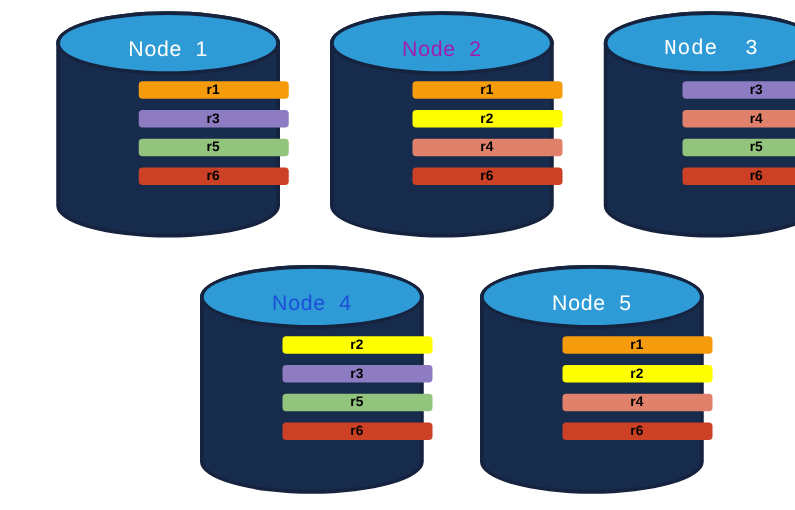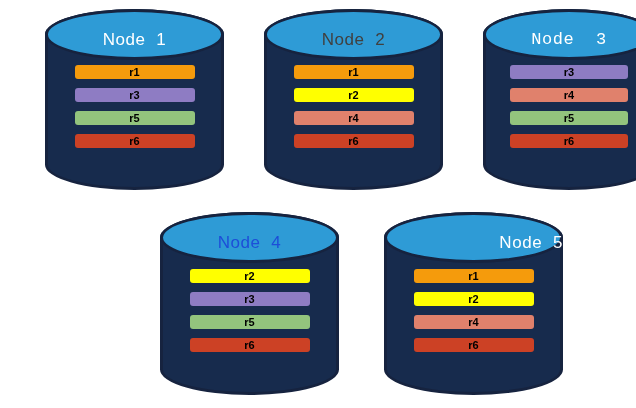--- a/index.html
+++ b/index.html
@@ -57,20 +57,21 @@
   }
 
   
   .replica-stack {
     position: absolute;
     z-index: 4;
     left: 0;
     width: 100%;
     display: flex;
     flex-direction: column;
+    padding-left: 36px;
   }
   .replica-row {
     display: flex;
     justify-content: center;
   }
   .replica-bar {
     box-sizing: border-box;
     border-radius: 3px;
     text-align: center;
     color: #000000;
@@ -99,21 +100,21 @@
           <div class="replica-bar" style="background: rgb(147, 196, 125); color: rgb(0, 0, 0); width: 120px;">r5</div>
         </div>
         <div class="replica-row">
           <div class="replica-bar" style="background: rgb(204, 65, 37); color: rgb(0, 0, 0); width: 120px;">r6</div>
         </div>
       </div>
     </div>
     <div class="node" style="left: 228px; top: 9px; width: 179px; height: 181px;">
       <div class="cyl-body" style="background: rgb(23, 43, 77); border-color: rgb(22, 35, 63);"></div>
       <div class="cyl-top" style="background: rgb(46, 155, 214); border-color: rgb(22, 35, 63);"></div>
-      <div class="node-label" style="color: #404040; top: 21px;">Node  2</div>
+      <div class="node-label" style="color: #a21caf; top: 21px;">Node  2</div>
       <div class="replica-stack" style="top: 56px; gap: 9px;">
         <div class="replica-row">
           <div class="replica-bar" style="background: rgb(245, 155, 12); color: rgb(0, 0, 0); width: 120px;">r1</div>
         </div>
         <div class="replica-row">
           <div class="replica-bar" style="background: rgb(255, 255, 0); color: rgb(0, 0, 0); width: 120px;">r2</div>
         </div>
         <div class="replica-row">
           <div class="replica-bar" style="background: rgb(224, 129, 108); color: rgb(0, 0, 0); width: 120px;">r4</div>
         </div>
@@ -156,21 +157,21 @@
           <div class="replica-bar" style="background: rgb(147, 196, 125); color: rgb(0, 0, 0); width: 120px;">r5</div>
         </div>
         <div class="replica-row">
           <div class="replica-bar" style="background: rgb(204, 65, 37); color: rgb(0, 0, 0); width: 120px;">r6</div>
         </div>
       </div>
     </div>
     <div class="node" style="left: 348px; top: 212px; width: 179px; height: 183px;">
       <div class="cyl-body" style="background: rgb(23, 43, 77); border-color: rgb(22, 35, 63);"></div>
       <div class="cyl-top" style="background: rgb(46, 155, 214); border-color: rgb(22, 35, 63);"></div>
-      <div class="node-label" style="color: rgb(255, 255, 255); top: 21px; text-align: right;">Node  5</div>
+      <div class="node-label" style="color: rgb(255, 255, 255); top: 21px;">Node  5</div>
       <div class="replica-stack" style="top: 57px; gap: 9px;">
         <div class="replica-row">
           <div class="replica-bar" style="background: rgb(245, 155, 12); color: rgb(0, 0, 0); width: 120px;">r1</div>
         </div>
         <div class="replica-row">
           <div class="replica-bar" style="background: rgb(255, 255, 0); color: rgb(0, 0, 0); width: 120px;">r2</div>
         </div>
         <div class="replica-row">
           <div class="replica-bar" style="background: rgb(224, 129, 108); color: rgb(0, 0, 0); width: 120px;">r4</div>
         </div>

